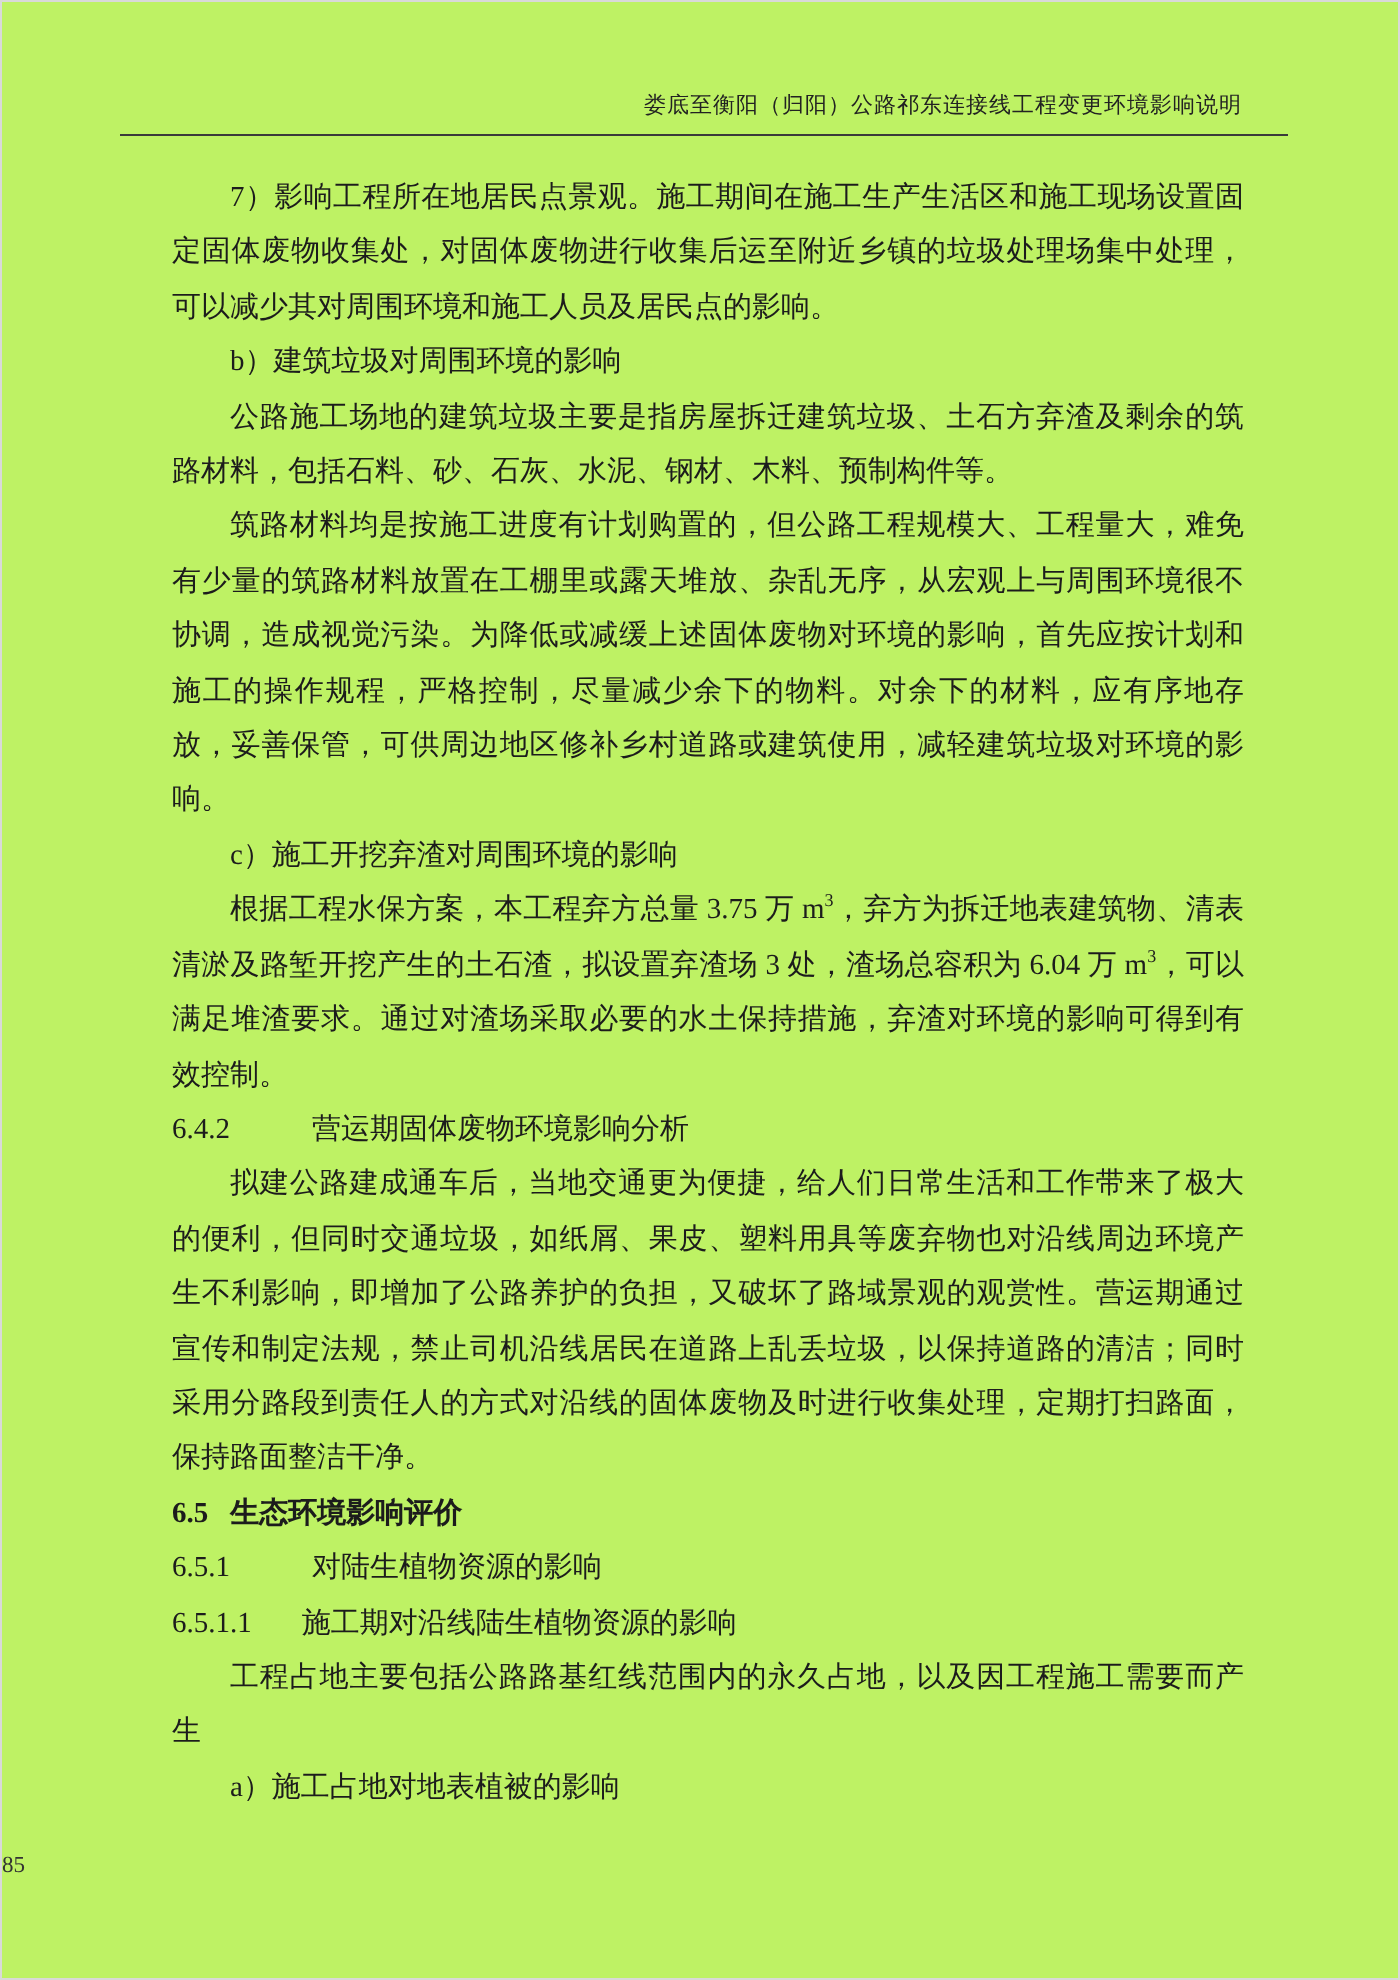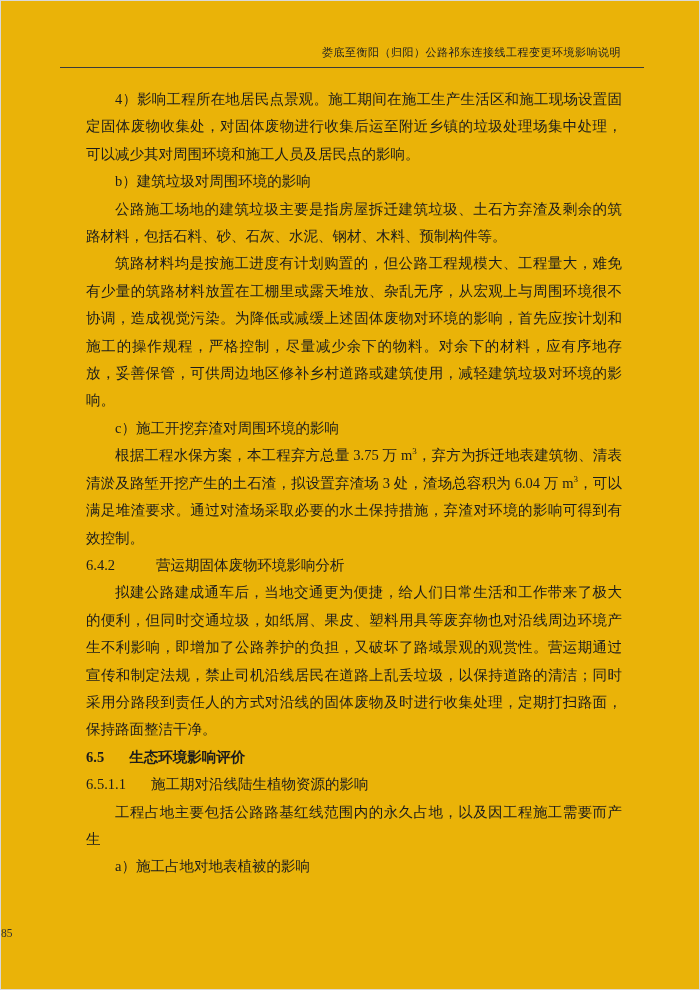--- a/index.html
+++ b/index.html
@@ -4,21 +4,21 @@
 <style>
   html, body {
     margin: 0;
     padding: 0;
     background: #ffffff;
   }
   .page {
     position: relative;
     width: 700px;
     height: 990px;
-    background: #eab308;
+    background: #bef264;
     box-sizing: border-box;
     border: 1px solid #d9d9d9;
     font-family: "Liberation Serif", "DejaVu Serif", serif;
     color: #1c1c1c;
     overflow: hidden;
   }
   .header-text {
     position: absolute;
     top: 44px;
     right: 78px;
@@ -49,21 +49,21 @@
     text-indent: 2em;
   }
   .body-text .heading {
     margin: 0;
     text-indent: 0;
   }
   .heading-bold { font-weight: bold; }
   .hnum { display: inline-block; }
   .gap-lg { margin-right: 41px; }
   .gap-md { margin-right: 25px; }
-  .gap-sm { margin-right: 25px; }
+  .gap-sm { margin-right: 11px; }
   sup {
     font-size: 9px;
     line-height: 0;
     vertical-align: super;
   }
   .page-number {
     position: absolute;
     bottom: 50px;
     left: 0;
     width: 100%;
@@ -74,39 +74,40 @@
 </head>
 <body>
 
 <div class="page">
 
   <div class="header-text">娄底至衡阳（归阳）公路祁东连接线工程变更环境影响说明</div>
   <div class="header-rule"></div>
 
   <div class="body-text">
 
-    <p>4）影响工程所在地居民点景观。施工期间在施工生产生活区和施工现场设置固定固体废物收集处，对固体废物进行收集后运至附近乡镇的垃圾处理场集中处理，可以减少其对周围环境和施工人员及居民点的影响。</p>
+    <p>7）影响工程所在地居民点景观。施工期间在施工生产生活区和施工现场设置固定固体废物收集处，对固体废物进行收集后运至附近乡镇的垃圾处理场集中处理，可以减少其对周围环境和施工人员及居民点的影响。</p>
 
     <p>b）建筑垃圾对周围环境的影响</p>
 
     <p>公路施工场地的建筑垃圾主要是指房屋拆迁建筑垃圾、土石方弃渣及剩余的筑路材料，包括石料、砂、石灰、水泥、钢材、木料、预制构件等。</p>
 
 
     <p>筑路材料均是按施工进度有计划购置的，但公路工程规模大、工程量大，难免有少量的筑路材料放置在工棚里或露天堆放、杂乱无序，从宏观上与周围环境很不协调，造成视觉污染。为降低或减缓上述固体废物对环境的影响，首先应按计划和施工的操作规程，严格控制，尽量减少余下的物料。对余下的材料，应有序地存放，妥善保管，可供周边地区修补乡村道路或建筑使用，减轻建筑垃圾对环境的影响。</p>
 
     <p>c）施工开挖弃渣对周围环境的影响</p>
 
     <p><span>根据工程水保方案，本工程弃方总量 3.75 万 m</span><sup>3</sup><span>，弃方为拆迁地表建筑物、清表清淤及路堑开挖产生的土石渣，拟设置弃渣场 3 处，渣场总容积为 6.04 万 m</span><sup>3</sup><span>，可以满足堆渣要求。通过对渣场采取必要的水土保持措施，弃渣对环境的影响可得到有效控制。</span></p>
 
     <p class="heading"><span class="hnum gap-lg">6.4.2</span><span>营运期固体废物环境影响分析</span></p>
 
     <p>拟建公路建成通车后，当地交通更为便捷，给人们日常生活和工作带来了极大的便利，但同时交通垃圾，如纸屑、果皮、塑料用具等废弃物也对沿线周边环境产生不利影响，即增加了公路养护的负担，又破坏了路域景观的观赏性。营运期通过宣传和制定法规，禁止司机沿线居民在道路上乱丢垃圾，以保持道路的清洁；同时采用分路段到责任人的方式对沿线的固体废物及时进行收集处理，定期打扫路面，保持路面整洁干净。</p>
 
     <p class="heading heading-bold"><span class="hnum gap-sm">6.5</span><span>生态环境影响评价</span></p>
 
+    <p class="heading"><span class="hnum gap-lg">6.5.1</span><span>对陆生植物资源的影响</span></p>
 
     <p class="heading"><span class="hnum gap-md">6.5.1.1</span><span>施工期对沿线陆生植物资源的影响</span></p>
 
     <p>工程占地主要包括公路路基红线范围内的永久占地，以及因工程施工需要而产生</p>
 
     <p>a）施工占地对地表植被的影响</p>
 
   </div>
 
   <div class="page-number">85</div>

